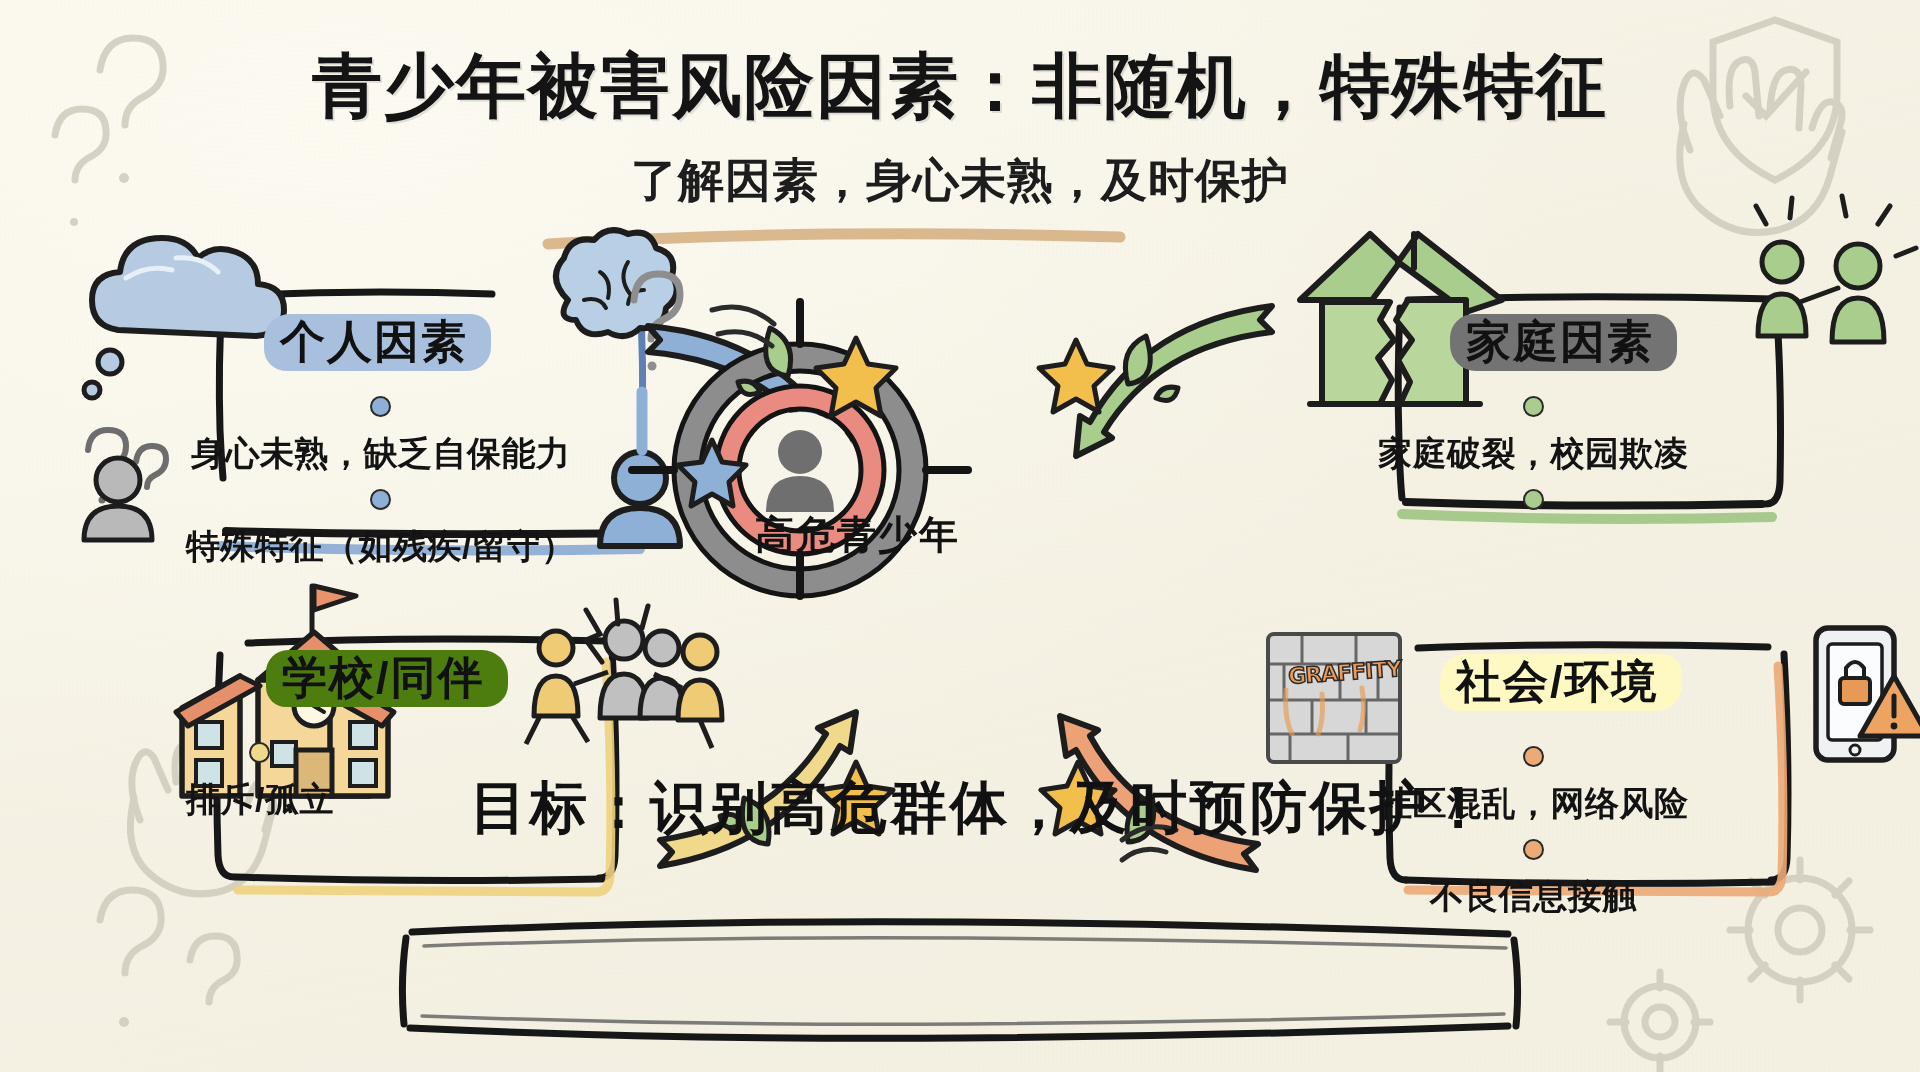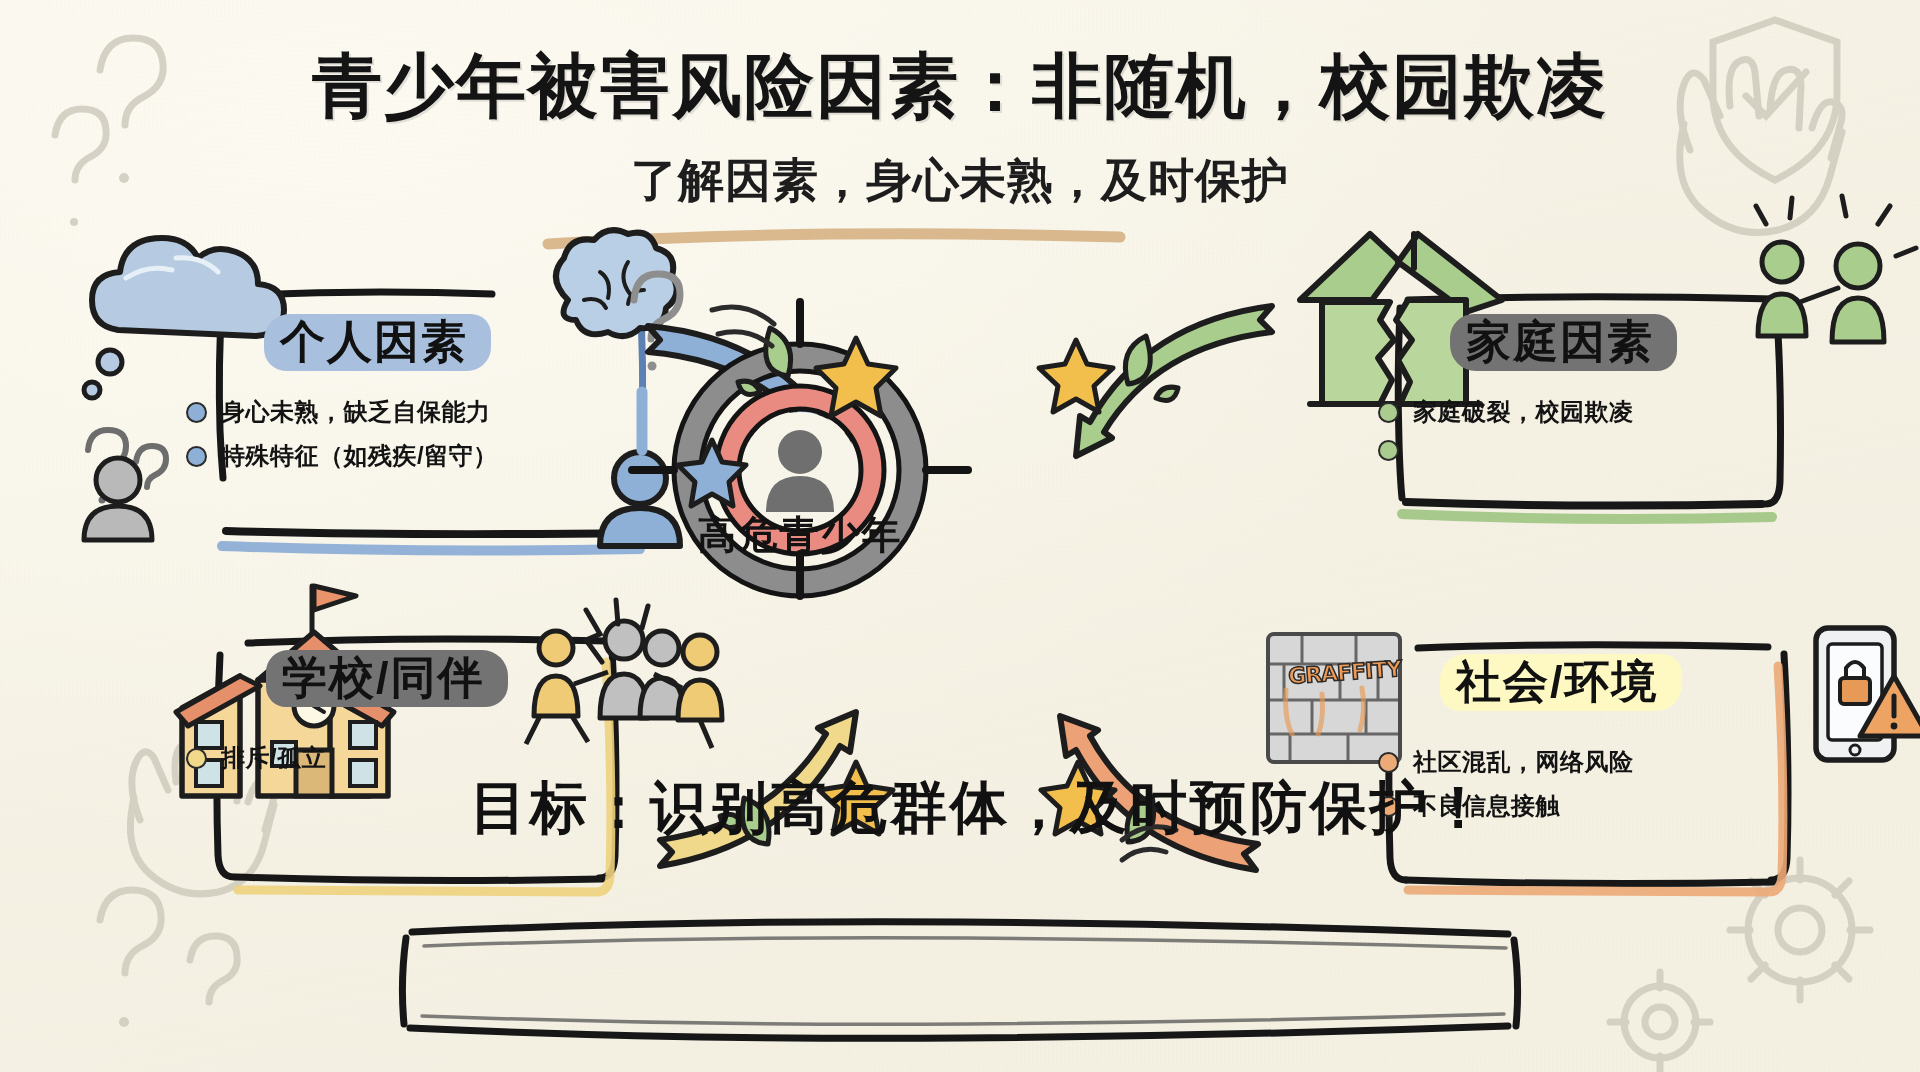--- a/index.html
+++ b/index.html
@@ -38,40 +38,40 @@
     font-size:46px;font-weight:bold;color:#1d1d1d;letter-spacing:1px;
   }
 
   
   .card-title{
     font-size:45px;font-weight:bold;color:#111;letter-spacing:2px;
     padding:2px 23px 4px 16px;white-space:nowrap;
   }
   .hl-blue{background:#a8c0de;border-radius:26px 20px 24px 22px;}
   .hl-green{background:#737373;border-radius:24px 22px 20px 26px;}
-  .hl-yellow{background:#737373;border-radius:22px 26px 22px 20px;}
+  .hl-yellow{background:#4d7c0f;border-radius:22px 26px 22px 20px;}
   .hl-orange{background:#fef9c3;border-radius:26px 20px 26px 20px;}
 
   .bullet-line{
     display:flex;align-items:center;gap:14px;
-    font-size:24px;font-weight:bold;color:#131313;white-space:nowrap;
-    letter-spacing:.5px;margin-bottom:12px;
+    font-size:34px;font-weight:bold;color:#131313;white-space:nowrap;
+    letter-spacing:.5px;margin-bottom:12px;flex-direction:column;
   }
   .dot{
     width:17px;height:17px;border-radius:50%;flex:none;
     border:2.5px solid #2a2a2a;
   }
   .d-blue{background:#8fb0d6;}
   .d-green{background:#aacd8f;}
   .d-yellow{background:#f0d98b;}
   .d-orange{background:#ecab76;}
 
   
   #center-label{
-    left:640px;top:508px;width:320px;text-align:center;
+    left:640px;top:508px;width:320px;text-align:right;
     font-size:39px;font-weight:bold;color:#121212;letter-spacing:2px;
   }
 
   
   #footer-text{
     left:420px;top:770px;width:1120px;text-align:center;
     font-size:57px;font-weight:bold;color:#111;letter-spacing:3px;
   }
   .graffiti{
     font-size:22px;font-weight:bold;color:#ef9a55;
@@ -133,21 +133,21 @@
       <path d="M1800 860 v20 M1800 980 v20 M1730 930 h20 M1850 930 h20 M1751 881 l14 14 M1835 965 l14 14 M1849 881 l-14 14 M1765 965 l-14 14"></path>
     </g>
     <g>
       <circle cx="1660" cy="1022" r="36"></circle>
       <circle cx="1660" cy="1022" r="15"></circle>
       <path d="M1660 972 v16 M1660 1056 v16 M1610 1022 h16 M1694 1022 h16"></path>
     </g>
   </g>
 </svg>
 
-<div class="txt" id="title">青少年被害风险因素：非随机，校园欺凌</div>
+<div class="txt" id="title">青少年被害风险因素：非随机，特殊特征</div>
 <div class="txt" id="subtitle">了解因素，身心未熟，及时保护</div>
 <svg class="layer" viewBox="0 0 1920 1072">
   <path d="M548 244 q260 -16 572 -7" stroke="#d6b184" stroke-width="11" fill="none" stroke-linecap="round" opacity=".9"></path>
 </svg>
 
 <svg class="layer" viewBox="0 0 1920 1072">
 
   <g>
     <path d="M228 296 q130 -7 264 -2" stroke="#171717" stroke-width="7" fill="none" stroke-linecap="round"></path>
     <path d="M222 300 q-4 64 -2 130 q1 25 3 48" stroke="#171717" stroke-width="7" fill="none" stroke-linecap="round"></path>

